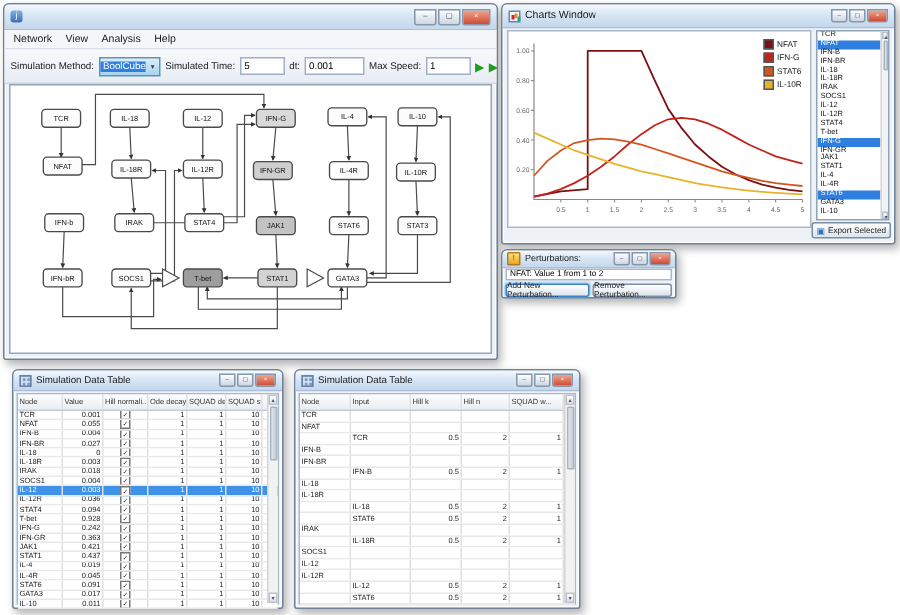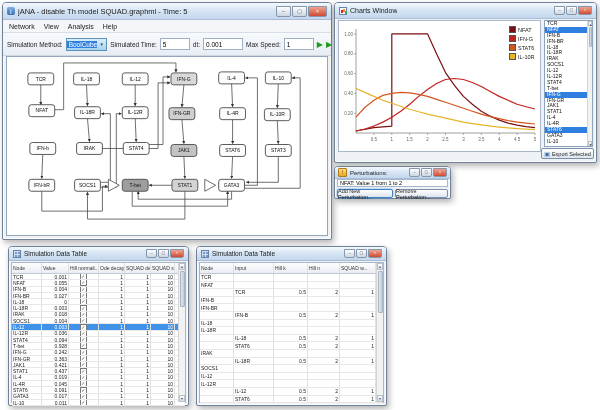--- a/index.html
+++ b/index.html
@@ -69,21 +69,20 @@
   .perticon{width:7px;height:7px;border-radius:1px;background:linear-gradient(#ffe27a,#e8a524);border:1px solid #b07c18;
     color:#7a2a10;font-size:5px;line-height:7px;text-align:center;}
   svg text{font-family:"Liberation Sans",sans-serif;}
 </style>
 </head>
 <body>
 
 <div class="win" style="left:2px;top:2px;width:330px;height:238px;">
   <div class="titlebar">
     <div class="appicon">j</div>
-    <div class="tb-title">jANA - disable Th model SQUAD.graphml - Time: 5</div>
     <div class="winbtns">
       <div class="winbtn">–</div>
       <div class="winbtn">▢</div>
       <div class="winbtn close">×</div>
     </div>
   </div>
   <div class="menubar">
     <span class="menuitem">Network</span>
     <span class="menuitem">View</span>
     <span class="menuitem">Analysis</span>

